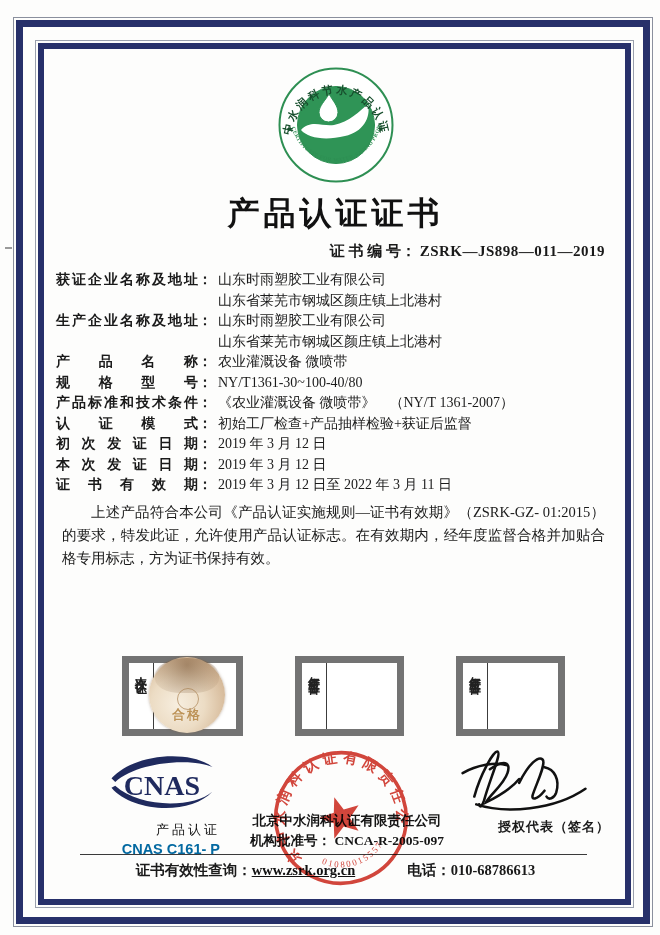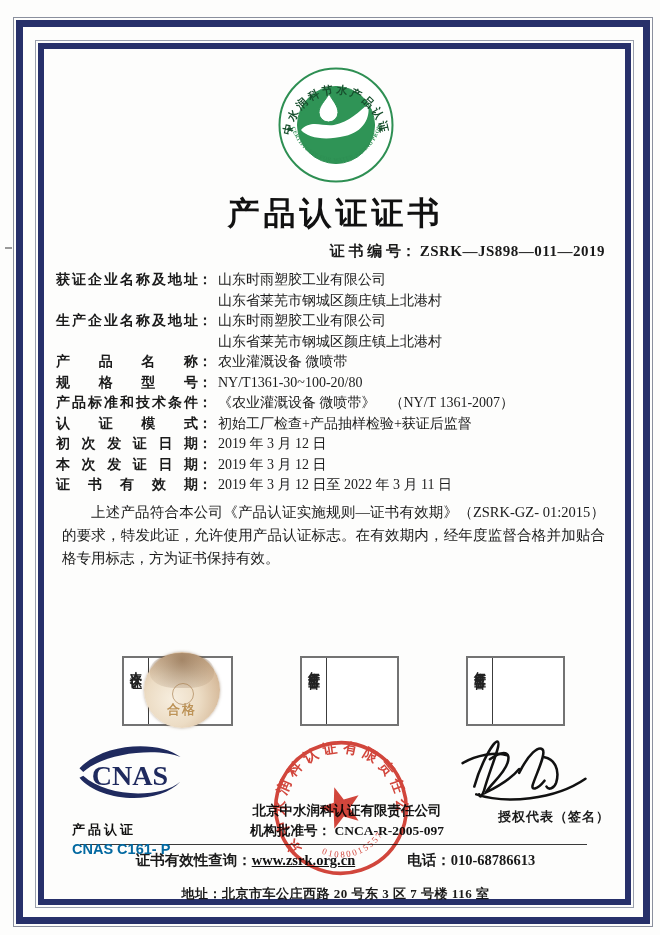--- a/index.html
+++ b/index.html
@@ -18,39 +18,39 @@
   .cert-no{margin-top:6px;text-align:right;padding-right:22px;font-size:15px;font-weight:bold;}
   .cert-no .num{letter-spacing:0.5px;}
   .fields{margin-top:9px;padding-left:12px;font-size:14px;line-height:20.5px;}
   .frow{white-space:nowrap;}
   .flabel{display:inline-block;width:142px;text-align:justify;text-align-last:justify;font-weight:bold;vertical-align:top;}
   .fcolon{font-weight:bold;}
   .fval{margin-left:6px;}
   .statement{margin-top:5px;padding:0 22px 0 18px;font-size:14.5px;line-height:23px;text-align:justify;text-indent:2em;}
   
   .stamp-row{display:flex;justify-content:space-between;margin:86px 62px 0 78px;}
-  .stamp-box{position:relative;display:flex;height:66px;border:2px solid #737373;background:#fff;}
+  .stamp-box{position:relative;display:flex;height:66px;border:7px solid #737373;background:#fff;}
   .stamp-box .vlabel{writing-mode:vertical-rl;text-orientation:upright;font-size:12px;line-height:22px;
         letter-spacing:2px;padding:3px 1px;border-right:1.5px solid #3c3c3c;font-weight:600;color:#222;}
   .stamp-box .cell{flex:1;}
   .box-first .cell{width:82px;}
   .box-rest .cell{width:70px;}
   .sticker{position:absolute;left:20px;top:-6px;width:76px;height:76px;border-radius:50%;
         background:radial-gradient(circle at 38% 62%, #f7eedf 0%, #ecdcc4 40%, #d8bd9e 70%, #c2a27f 100%);
         box-shadow:0 0 3px rgba(120,90,60,.5);}
   .sticker::before{content:"";position:absolute;left:8%;top:2%;width:84%;height:46%;border-radius:50% 50% 40% 40%;
         background:radial-gradient(circle at 50% 20%, rgba(128,94,62,.62), rgba(128,94,62,.18) 70%, transparent 100%);}
   .sticker::after{content:"";position:absolute;left:50%;top:42%;width:20px;height:20px;margin-left:-10px;
         border:1.5px solid rgba(166,126,78,.65);border-radius:50%;}
   .sticker .stxt{position:absolute;left:0;right:0;top:49px;text-align:center;font-size:13px;letter-spacing:2px;
         color:#bd9357;font-weight:bold;text-shadow:0 0 1px rgba(255,255,255,.8);}
   
   .bottom-row{position:relative;height:100px;margin-top:18px;}
-  .cnas-block{position:absolute;left:28px;top:0;width:124px;text-align:left;}
-  .cnas-line1{font-size:13px;font-weight:bold;color:#111;margin-top:15px;letter-spacing:3px;}
+  .cnas-block{position:absolute;left:52px;top:0;width:124px;text-align:right;}
+  .cnas-line1{font-size:13px;font-weight:normal;color:#111;margin-top:5px;letter-spacing:3px;}
   .cnas-line2{font-size:14.5px;font-weight:bold;color:#0369a1;margin-top:2px;font-family:"Liberation Sans","DejaVu Sans",sans-serif;}
   .issuer-block{position:absolute;left:188px;top:57px;width:230px;text-align:center;font-size:13.5px;
         font-weight:bold;line-height:20px;color:#151515;z-index:1;}
   .seal-wrap{position:absolute;left:218px;top:-15px;width:158px;height:158px;z-index:2;opacity:.9;
         mix-blend-mode:multiply;transform:rotate(-8deg);}
   .sign-block{position:absolute;left:396px;top:-14px;width:170px;text-align:center;z-index:1;}
   .sign-caption{font-size:13px;font-weight:bold;margin-top:-4px;letter-spacing:1px;text-align:right;}
   
   .sep{margin:0 40px 0 36px;border:none;border-top:1.5px solid #3a3a3a;height:0;}
   .footer-query{display:flex;justify-content:center;gap:52px;margin-top:6px;font-size:14.5px;font-weight:bold;}
@@ -108,21 +108,21 @@
       <div class="frow">
         <span class="flabel">生产企业名称及地址</span><span class="fcolon">：</span><span class="fval">山东时雨塑胶工业有限公司</span>
       </div>
       <div class="frow">
         <span class="flabel"></span><span class="fcolon" style="visibility:hidden">：</span><span class="fval">山东省莱芜市钢城区颜庄镇上北港村</span>
       </div>
       <div class="frow">
         <span class="flabel">产品名称</span><span class="fcolon">：</span><span class="fval">农业灌溉设备 微喷带</span>
       </div>
       <div class="frow">
-        <span class="flabel">规格型号</span><span class="fcolon">：</span><span class="fval">NY/T1361-30~100-20/80</span>
+        <span class="flabel">规格型号</span><span class="fcolon">：</span><span class="fval">NY/T1361-30~100-40/80</span>
       </div>
       <div class="frow">
         <span class="flabel">产品标准和技术条件</span><span class="fcolon">：</span><span class="fval">《农业灌溉设备 微喷带》　（NY/T 1361-2007）</span>
       </div>
       <div class="frow">
         <span class="flabel">认证模式</span><span class="fcolon">：</span><span class="fval">初始工厂检查+产品抽样检验+获证后监督</span>
       </div>
       <div class="frow">
         <span class="flabel">初次发证日期</span><span class="fcolon">：</span><span class="fval">2019 年 3 月 12 日</span>
       </div>
@@ -207,16 +207,15 @@
 
     <hr class="sep">
     <div class="footer-query">
       <span>
         <span>证书有效性查询：</span><span class="site">www.zsrk.org.cn</span>
       </span>
       <span>
         <span>电话：</span><span>010-68786613</span>
       </span>
     </div>
-    <div class="footer-address">地址：北京市车公庄西路 20 号东 3 区 7 号楼 116 室</div>
 
   </div>
 </div>
 
 </body></html>

